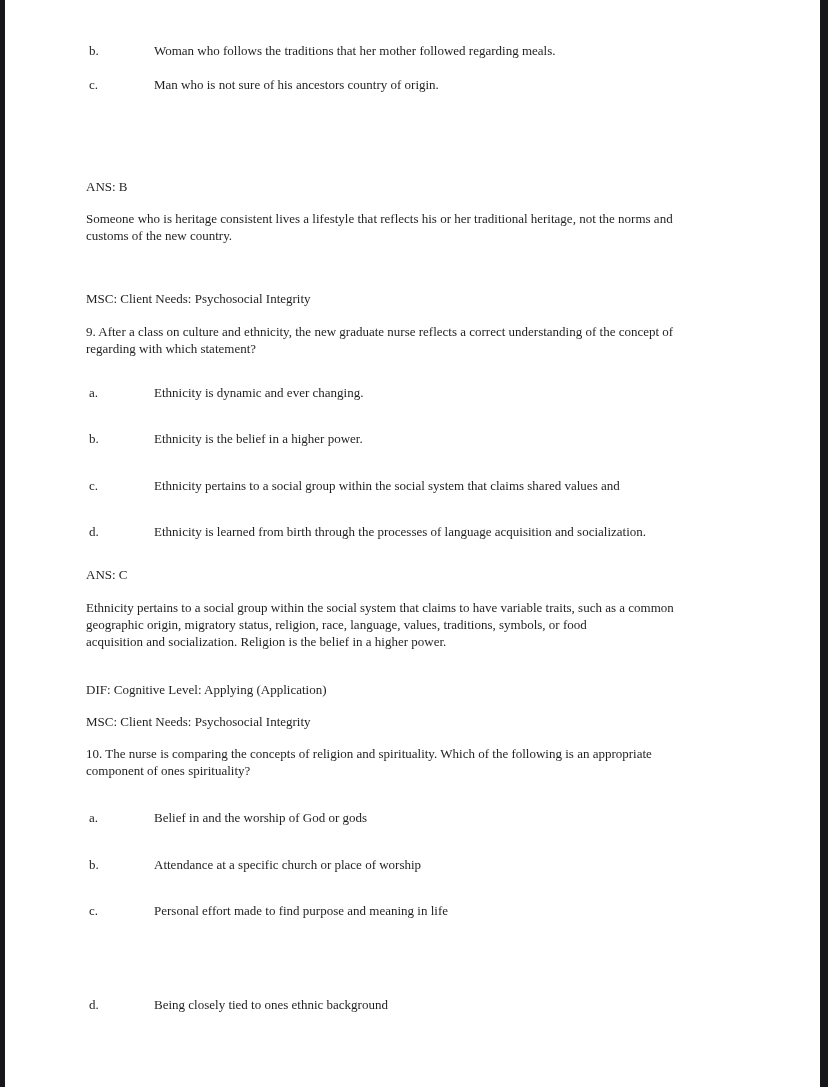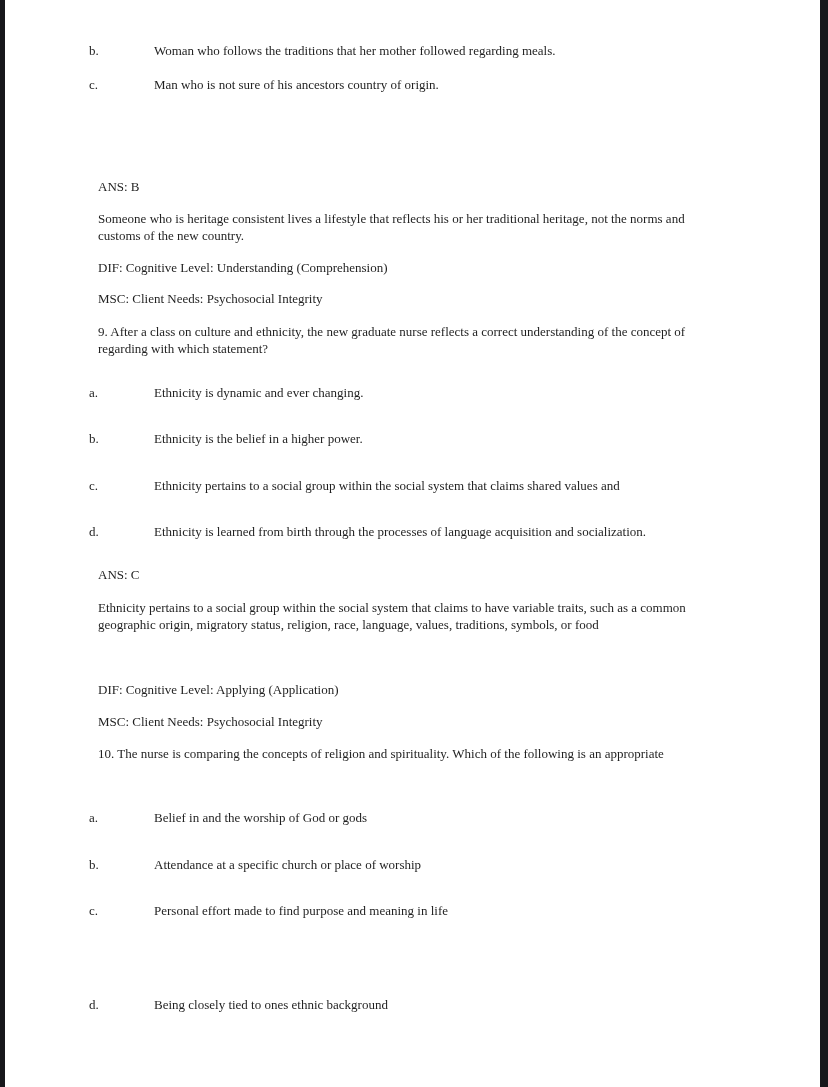--- a/index.html
+++ b/index.html
@@ -13,21 +13,21 @@
   .bezel.left{left:0;width:5px}
   .bezel.right{right:0;width:8px}
   .page{
     position:absolute;left:5px;top:0;
     width:815px;height:1087px;
     background:#ffffff;
     font-family:"Liberation Serif","DejaVu Serif",serif;
     font-size:13px;line-height:17px;color:#1f1f1f;
   }
   .blk{position:absolute;white-space:nowrap}
-  .para{left:93px}
+  .para{left:81px}
   .opt{left:84px}
   .opt .lbl{display:inline-block;width:65px}
   .opt .txt{display:inline-block;vertical-align:top}
   .line{display:block;white-space:nowrap}
   .it{font-style:italic}
 </style>
 </head>
 <body>
 
 <div class="bezel left"></div>
@@ -42,21 +42,20 @@
     <span class="lbl">c.</span><span class="txt">Man who is not sure of his ancestors country of origin.</span>
   </div>
 
   <div class="blk para" style="top:178px">ANS: B</div>
 
   <div class="blk para" style="top:210px">
     <span class="line">Someone who is heritage consistent lives a lifestyle that reflects his or her traditional heritage, not the norms and</span>
     <span class="line">customs of the new country.</span>
   </div>
 
-  <div class="blk para" style="top:259px">DIF: Cognitive Level: Understanding (Comprehension)</div>
   <div class="blk para" style="top:290px">MSC: Client Needs: Psychosocial Integrity</div>
 
   <div class="blk para" style="top:323px">
     <span class="line">9. After a class on culture and ethnicity, the new graduate nurse reflects a correct understanding of the concept of</span>
     <span class="line">regarding with which statement?</span>
   </div>
 
   <div class="blk opt" style="top:384px">
     <span class="lbl">a.</span><span class="txt">Ethnicity is dynamic and ever changing.</span>
   </div>
@@ -68,27 +67,29 @@
   </div>
   <div class="blk opt" style="top:523px">
     <span class="lbl">d.</span><span class="txt">Ethnicity is learned from birth through the processes of language acquisition and socialization.</span>
   </div>
 
   <div class="blk para" style="top:566px">ANS: C</div>
 
   <div class="blk para" style="top:599px">
     <span class="line">Ethnicity pertains to a social group within the social system that claims to have variable traits, such as a common</span>
     <span class="line">geographic origin, migratory status, religion, race, language, values, traditions, symbols, or food</span>
+    <span class="line">acquisition and socialization. Religion is the belief in a higher power.</span>
   </div>
 
   <div class="blk para" style="top:681px">DIF: Cognitive Level: Applying (Application)</div>
   <div class="blk para" style="top:713px">MSC: Client Needs: Psychosocial Integrity</div>
 
   <div class="blk para" style="top:745px">
     <span class="line">10. The nurse is comparing the concepts of religion and spirituality. Which of the following is an appropriate</span>
+    <span class="line">component of ones spirituality?</span>
   </div>
 
   <div class="blk opt" style="top:809px">
     <span class="lbl">a.</span><span class="txt">Belief in and the worship of God or gods</span>
   </div>
   <div class="blk opt" style="top:856px">
     <span class="lbl">b.</span><span class="txt">Attendance at a specific church or place of worship</span>
   </div>
   <div class="blk opt" style="top:902px">
     <span class="lbl">c.</span><span class="txt">Personal effort made to find purpose and meaning in life</span>

